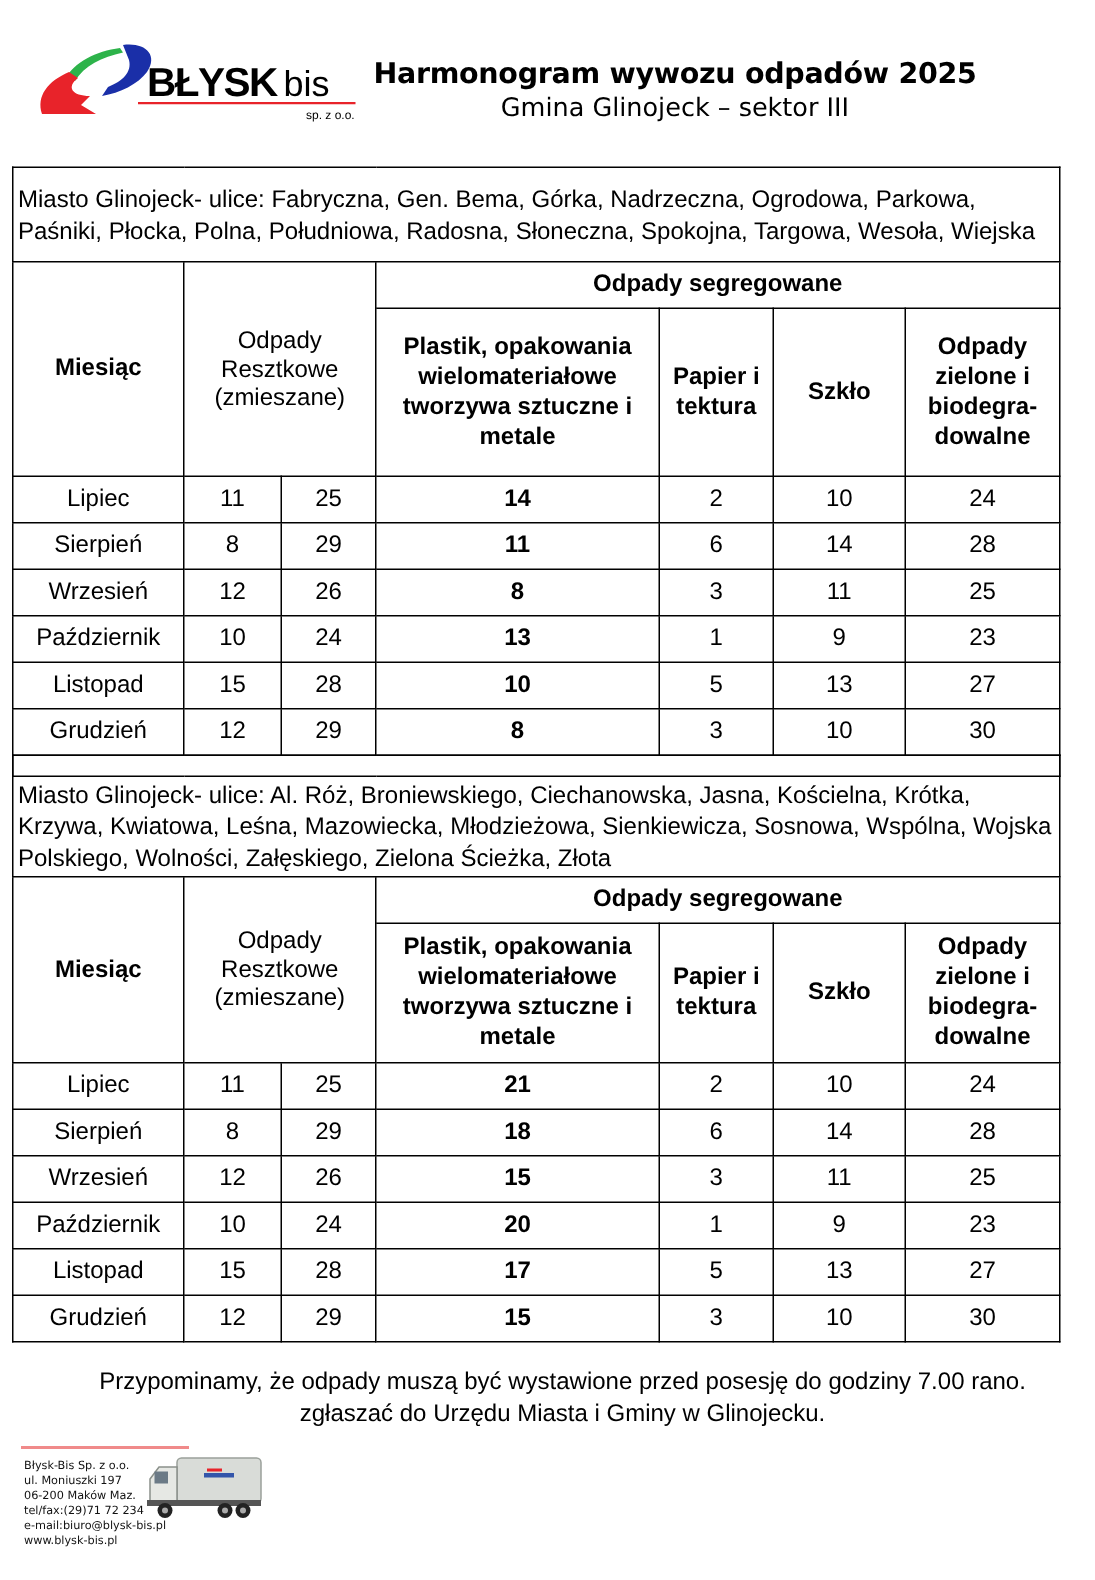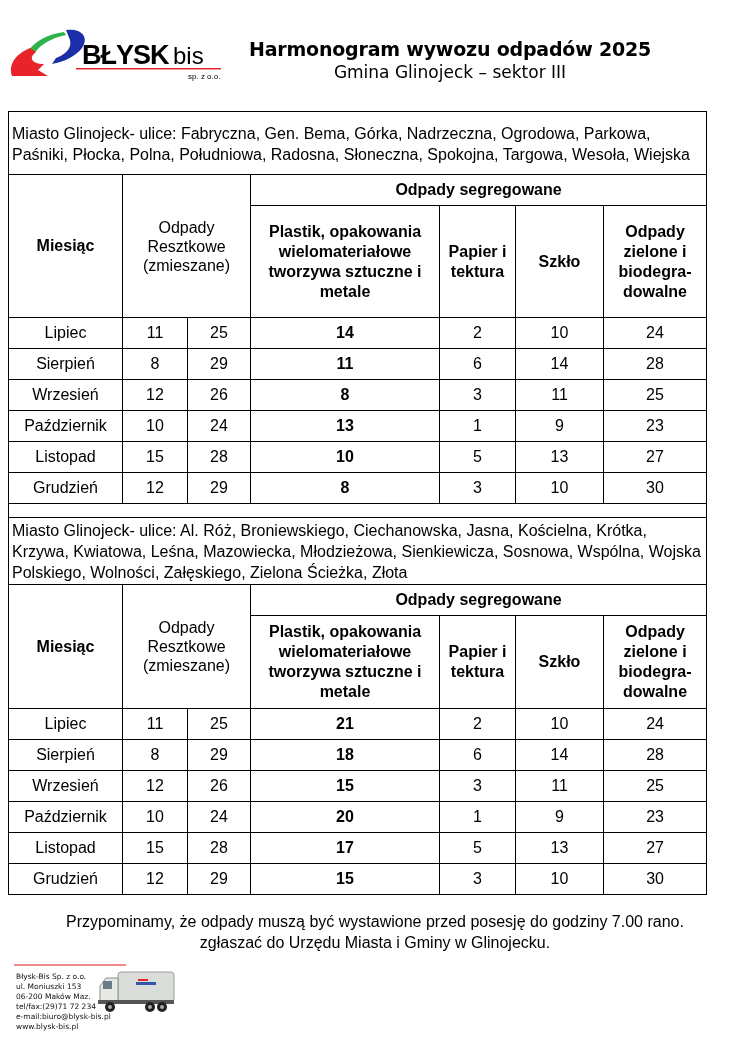--- a/index.html
+++ b/index.html
@@ -1,17 +1,17 @@
 <!DOCTYPE html>
 <html><head>
 <meta charset="utf-8">
 <style>
   html, body { margin:0; padding:0; background:#ffffff; }
   body { width:730px; height:1053px; position:relative; overflow:hidden; font-family:"Liberation Sans", sans-serif; color:#000; }
-  .logo { position:absolute; left:8px; top:24px; width:215px; height:62px; }
+  .logo { position:absolute; left:24px; top:24px; width:215px; height:62px; }
   .title-block { position:absolute; left:230px; top:38px; width:440px; text-align:center; }
   .title { font-family:"DejaVu Sans", sans-serif; font-weight:bold; font-size:19px; letter-spacing:-0.2px; }
   .subtitle { font-family:"DejaVu Sans", sans-serif; font-size:17px; margin-top:2px; }
 
   table.sched { position:absolute; left:8px; border-collapse:collapse; width:698px; table-layout:fixed; }
   table.sched td { border:1.5px solid #000; text-align:center; vertical-align:middle; font-size:16px; padding:0; }
   td.streets { text-align:left !important; padding:2px 3px 0 3px !important; line-height:21px; font-size:16px; }
   td.hdr { font-weight:bold; }
   td.hdr-small { font-weight:normal; font-size:15px; line-height:19px; }
   td.bold { font-weight:bold; }
@@ -220,21 +220,21 @@
   </table>
 
 <div class="note">
   <div>Przypominamy, że odpady muszą być wystawione przed posesję do godziny 7.00 rano.</div>
   <div>zgłaszać do Urzędu Miasta i Gminy w Glinojecku.</div>
 </div>
 
 <div class="footer-line"></div>
 <div class="company">
   <div>Błysk-Bis Sp. z o.o.</div>
-  <div>ul. Moniuszki 153</div>
+  <div>ul. Moniuszki 197</div>
   <div>06-200 Maków Maz.</div>
   <div>tel/fax:(29)71 72 234</div>
   <div>e-mail:biuro@blysk-bis.pl</div>
   <div>www.blysk-bis.pl</div>
 </div>
 <div class="truck">
   <svg width="82" height="50" viewBox="0 0 82 50">
     <rect x="22" y="6" width="56" height="30" rx="3" fill="#d9dcd8" stroke="#9aa09a" stroke-width="1"></rect>
     <path d="M4 20 L 10 12 L 22 12 L 22 36 L 4 36 Z" fill="#e6e8e4" stroke="#8a908a" stroke-width="1"></path>
     <rect x="7" y="15" width="9" height="8" fill="#6b7a86"></rect>

